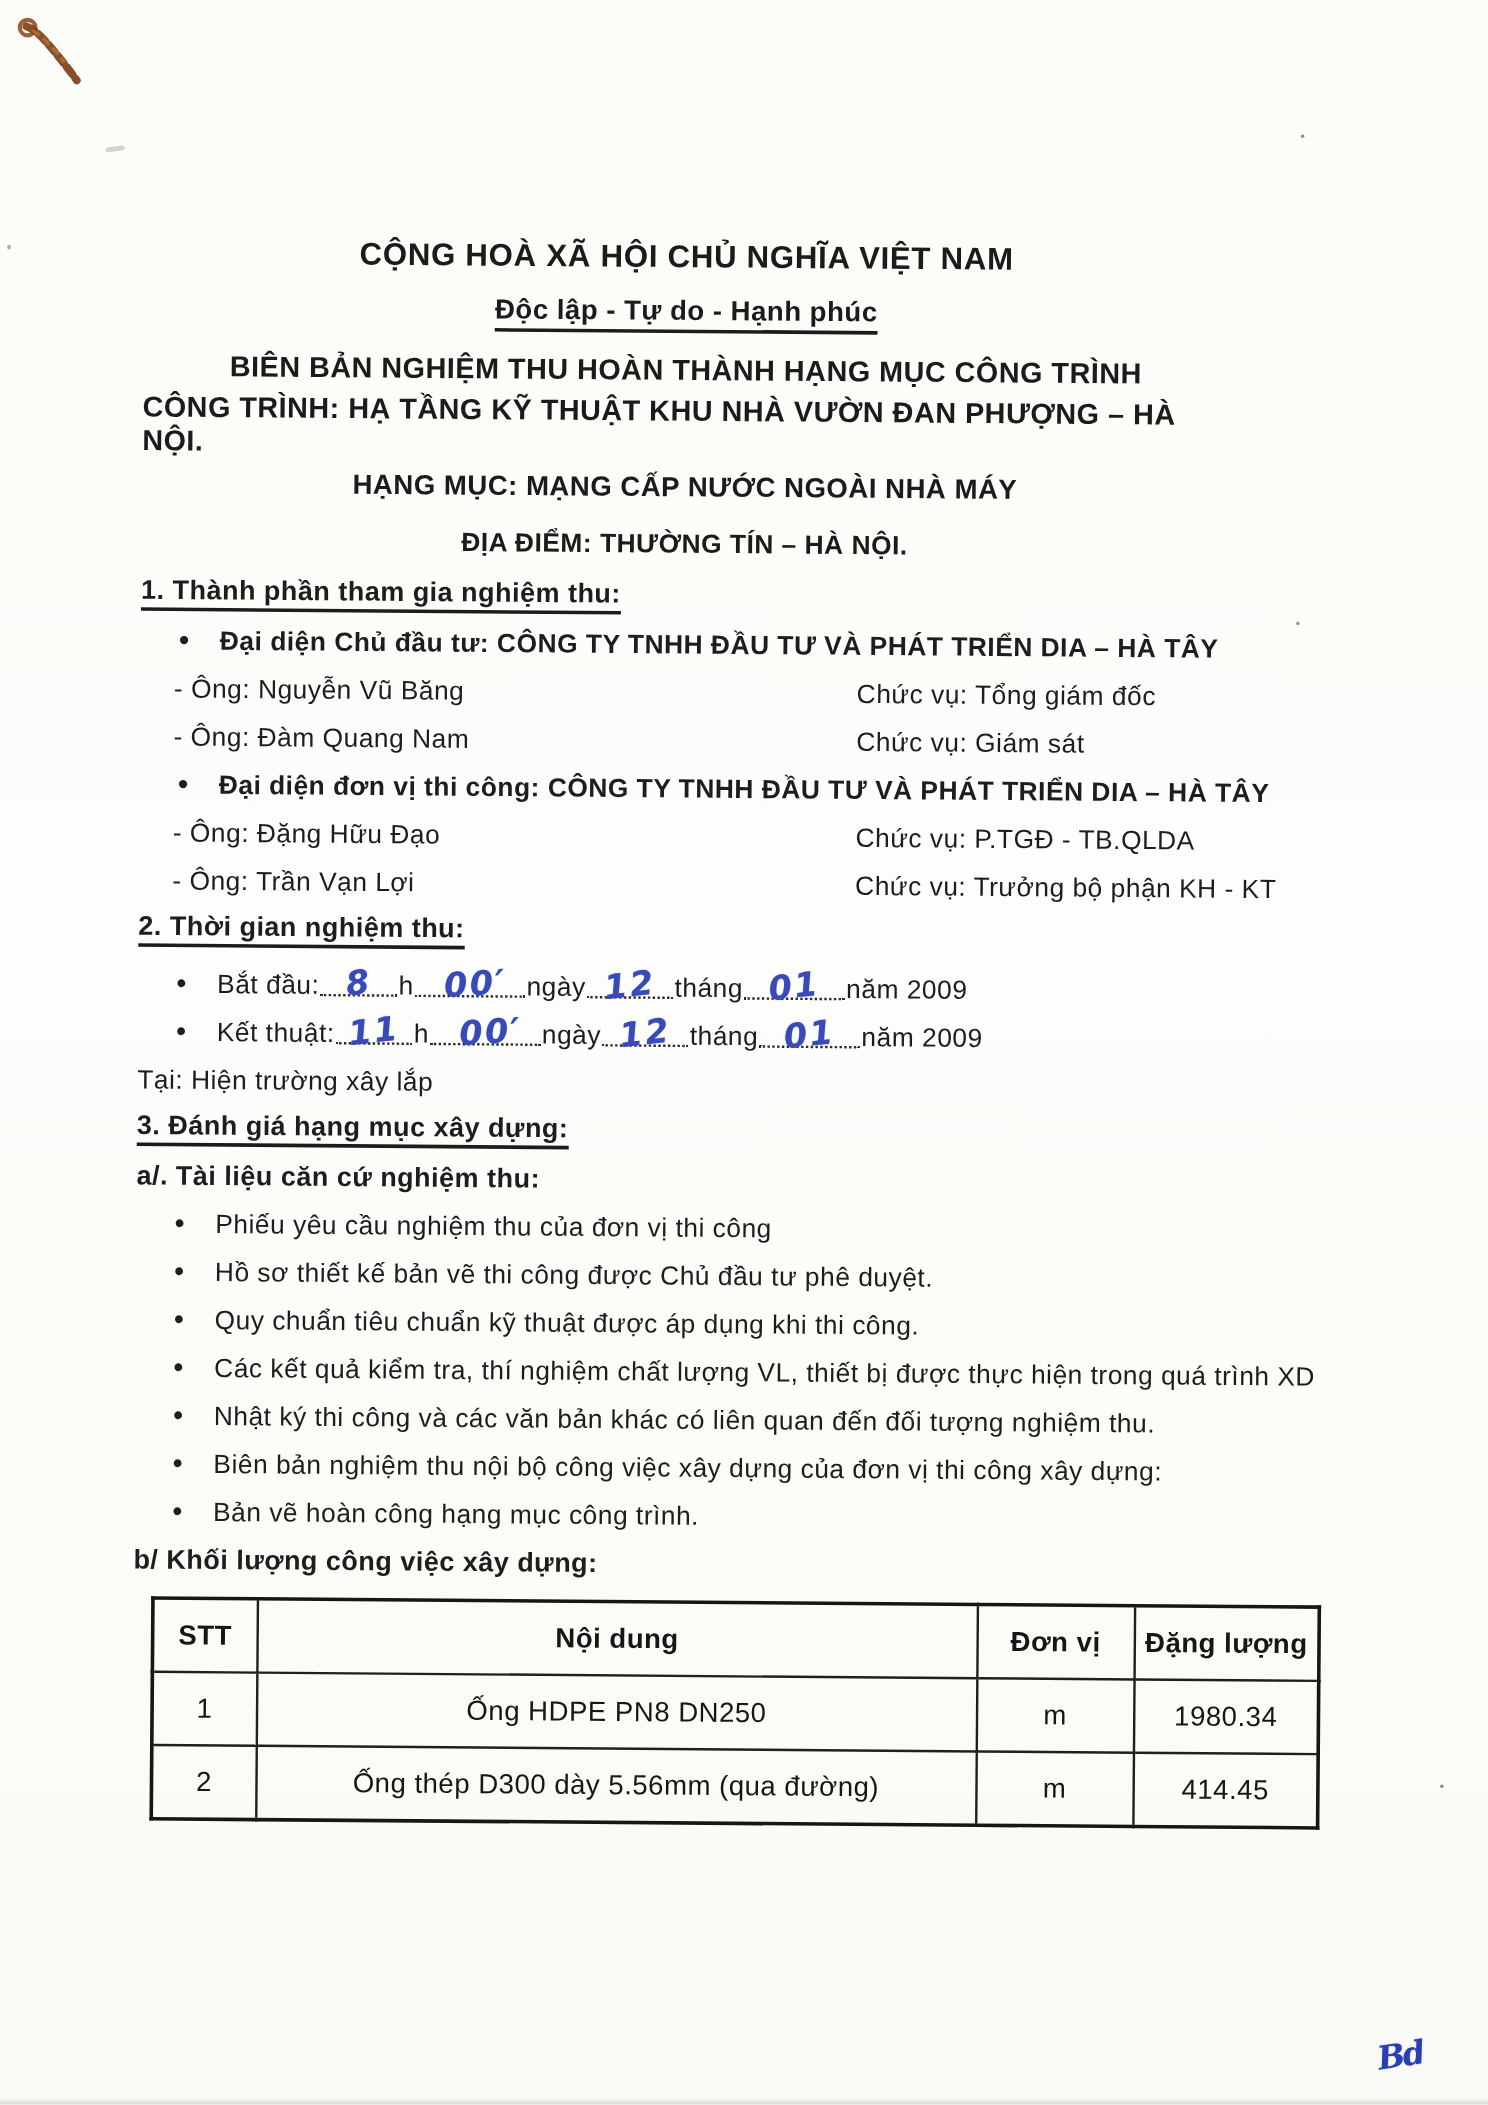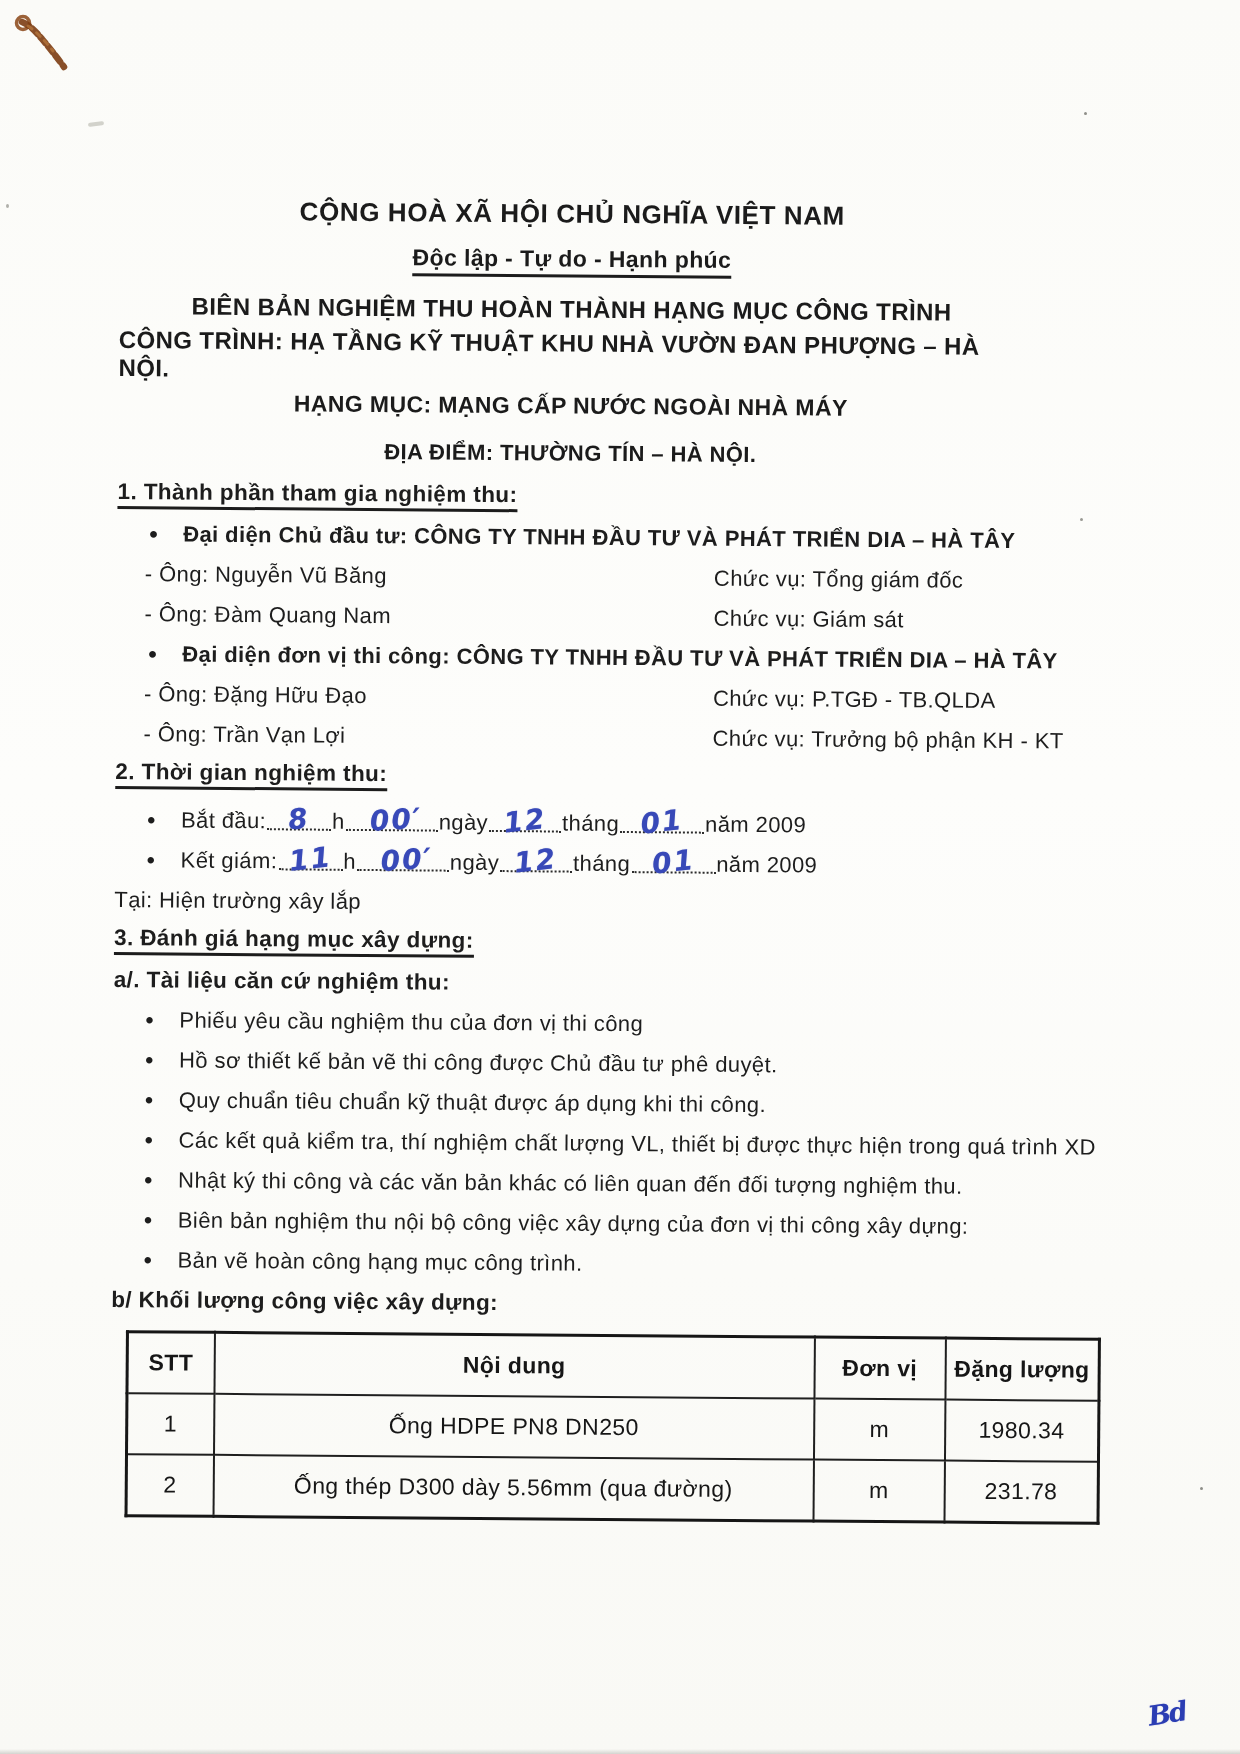--- a/index.html
+++ b/index.html
@@ -157,21 +157,21 @@
       </span>
       <span>tháng</span>
       <span class="fill w-mon">
         <span class="ink">01</span>
       </span>
       <span>năm 2009</span>
     </div>
 
     <div class="bline brow">
       <span class="bullet"></span>
-      <span>Kết giám:</span>
+      <span>Kết thuật:</span>
       <span class="fill w-hour">
         <span class="ink">11</span>
       </span>
       <span>h</span>
       <span class="fill w-min">
         <span class="ink ink-min">00′</span>
       </span>
       <span>ngày</span>
       <span class="fill w-day">
         <span class="ink">12</span>
@@ -238,21 +238,21 @@
       <tr>
         <td>1</td>
         <td class="cell-left">Ống HDPE PN8 DN250</td>
         <td>m</td>
         <td>1980.34</td>
       </tr>
       <tr>
         <td>2</td>
         <td class="cell-left">Ống thép D300 dày 5.56mm (qua đường)</td>
         <td>m</td>
-        <td>231.78</td>
+        <td>414.45</td>
       </tr>
     </tbody>
       </table>
 
   </div>
 
   <div class="sig">Bd</div>
 
   <div class="bottom-edge"></div>
 </div>

